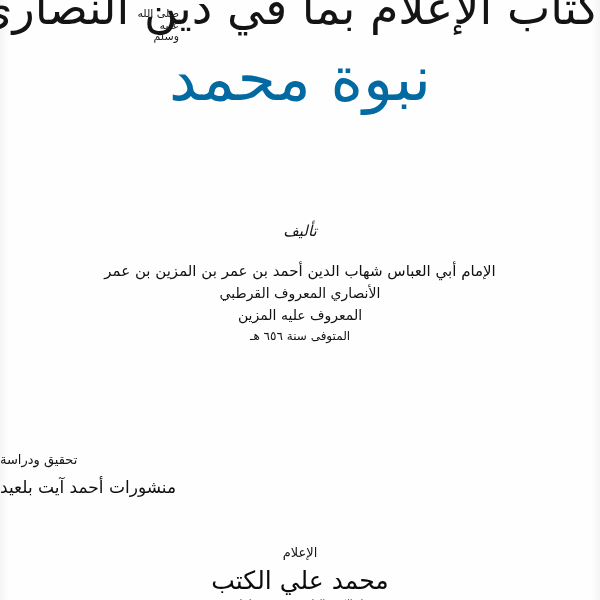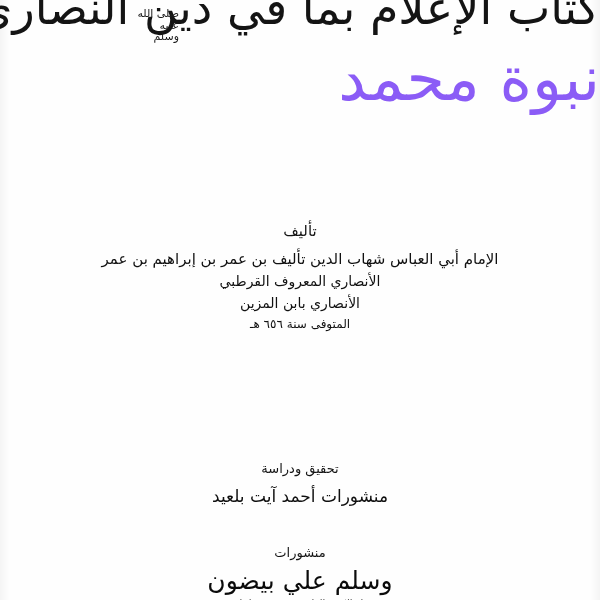--- a/index.html
+++ b/index.html
@@ -41,26 +41,25 @@
     color: #0d0d0d;
     direction: rtl;
     white-space: nowrap;
     opacity: 0.97;
   }
 
   .title-line-2 {
     font-family: "DejaVu Sans", sans-serif;
     font-size: 62px;
     line-height: 1.35;
-    color: #8b5cf6;
+    color: #0369a1;
     direction: rtl;
     white-space: nowrap;
     margin-top: 2px;
     position: relative;
-    text-align: right;
   }
 
   .honorific {
     position: absolute;
     top: 26px;
     left: 118px;
     font-size: 11px;
     line-height: 1.05;
     color: #1a1a1a;
     direction: rtl;
@@ -74,44 +73,44 @@
     position: absolute;
     top: 222px;
     left: 0;
     right: 0;
     text-align: center;
     direction: rtl;
   }
   .author-label {
     font-size: 15px;
     color: #141414;
-    margin-bottom: 8px;
+    margin-bottom: 20px;
+    font-style: italic;
   }
   .author-line {
     font-size: 15px;
     line-height: 1.55;
     color: #111111;
     white-space: nowrap;
   }
   .author-line.small {
     font-size: 14px;
   }
   .author-line.smaller {
     font-size: 12px;
   }
 
   
   .editor-block {
     position: absolute;
     top: 452px;
     left: 0;
     right: 0;
-    text-align: center;
+    text-align: left;
     direction: rtl;
-    margin-top: 9px;
   }
   .editor-label {
     font-size: 13px;
     color: #141414;
     margin-bottom: 10px;
   }
   .editor-name {
     font-size: 17px;
     color: #0f0f0f;
     white-space: nowrap;
@@ -164,30 +163,30 @@
   <div class="edge-shade right"></div>
 
   <div class="title-block">
     <div class="title-line-1">كتاب الإعلام بما في دين النصارى</div>
     <div class="title-line-2">نبوة محمد</div>
     <div class="honorific">صلى الله عليه وسلم</div>
   </div>
 
   <div class="author-block">
     <div class="author-label">تأليف</div>
-    <div class="author-line">الإمام أبي العباس شهاب الدين تأليف بن عمر بن إبراهيم بن عمر</div>
+    <div class="author-line">الإمام أبي العباس شهاب الدين أحمد بن عمر بن المزين بن عمر</div>
     <div class="author-line small">الأنصاري المعروف القرطبي</div>
-    <div class="author-line small">الأنصاري بابن المزين</div>
+    <div class="author-line small">المعروف عليه المزين</div>
     <div class="author-line smaller">المتوفى سنة ٦٥٦ هـ</div>
   </div>
 
   <div class="editor-block">
     <div class="editor-label">تحقيق ودراسة</div>
     <div class="editor-name">منشورات أحمد آيت بلعيد</div>
   </div>
 
   <div class="publisher-block">
-    <div class="publisher-label">منشورات</div>
-    <div class="publisher-name">وسلم علي بيضون</div>
+    <div class="publisher-label">الإعلام</div>
+    <div class="publisher-name">محمد علي الكتب</div>
     <div class="publisher-sub">دار الكتب العلمية - بيروت - لبنان</div>
   </div>
 
 </div>
 
 </body></html>

